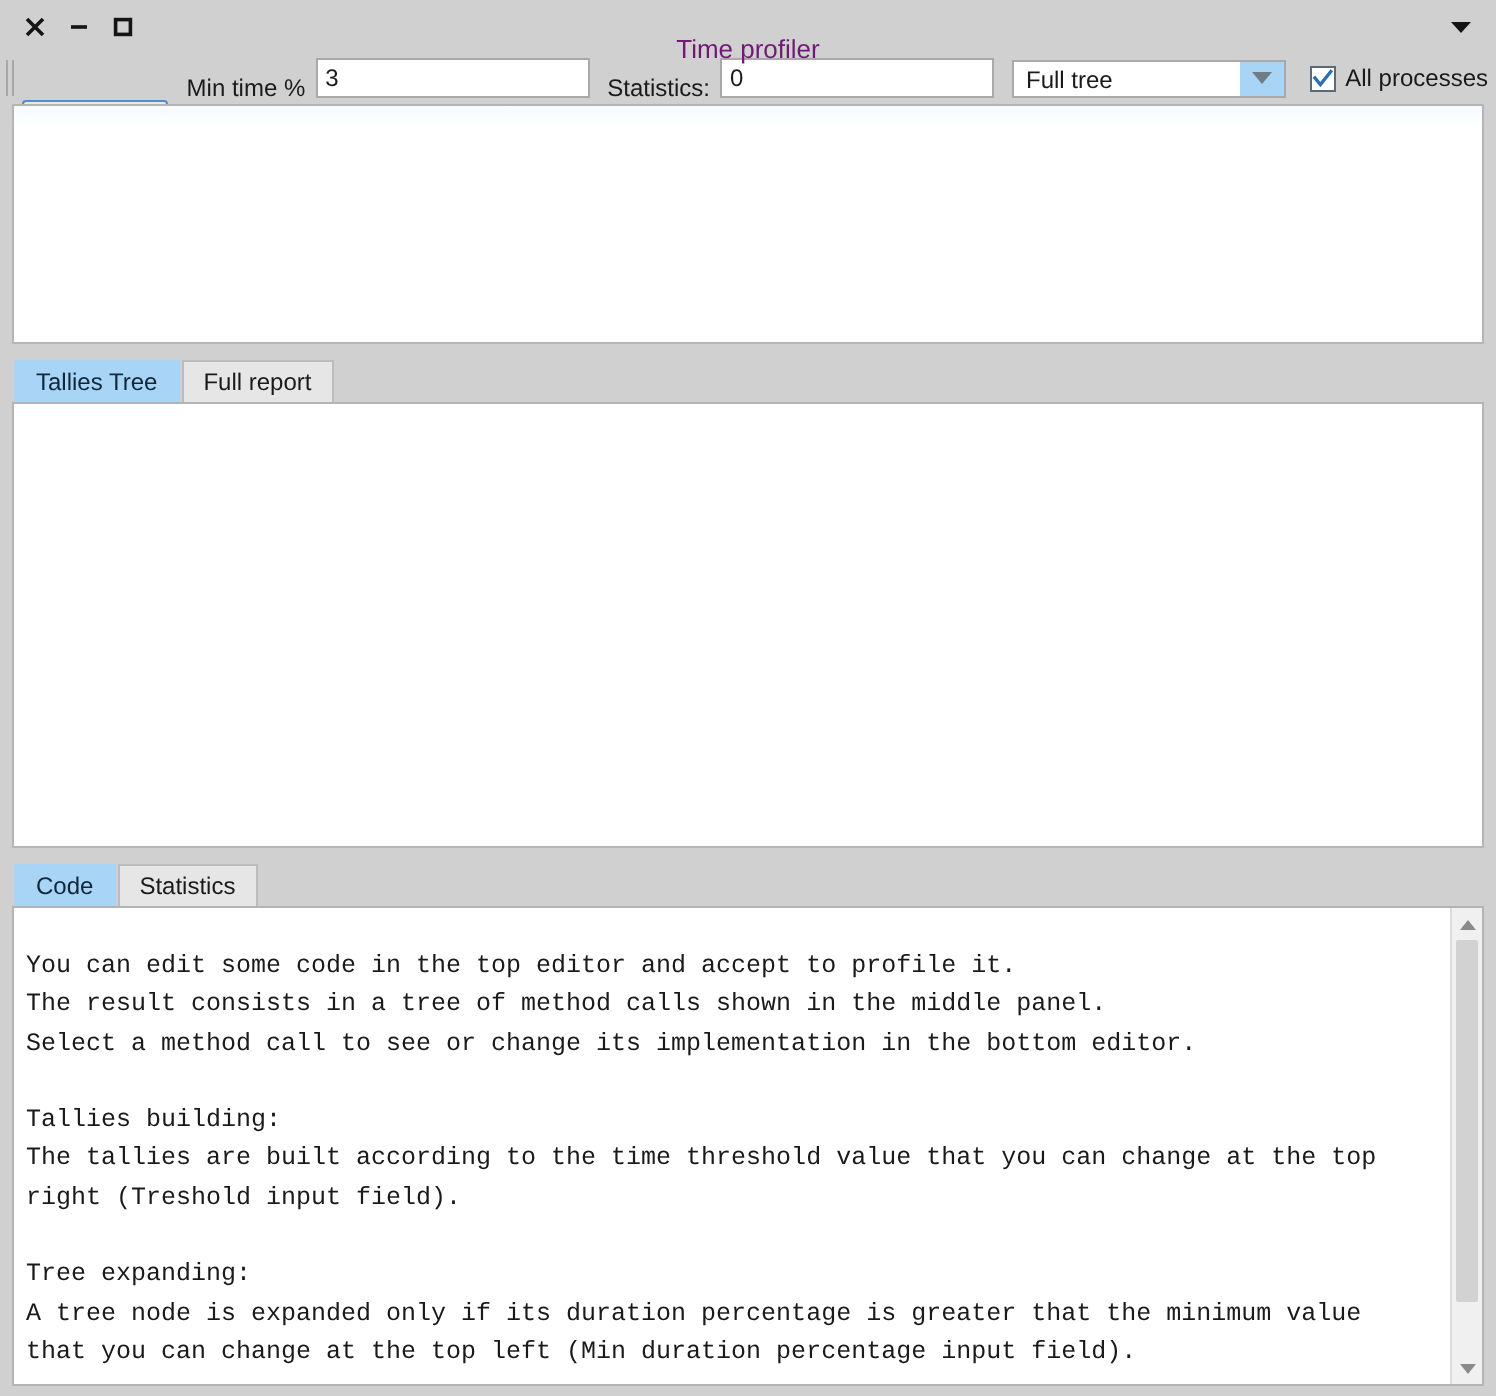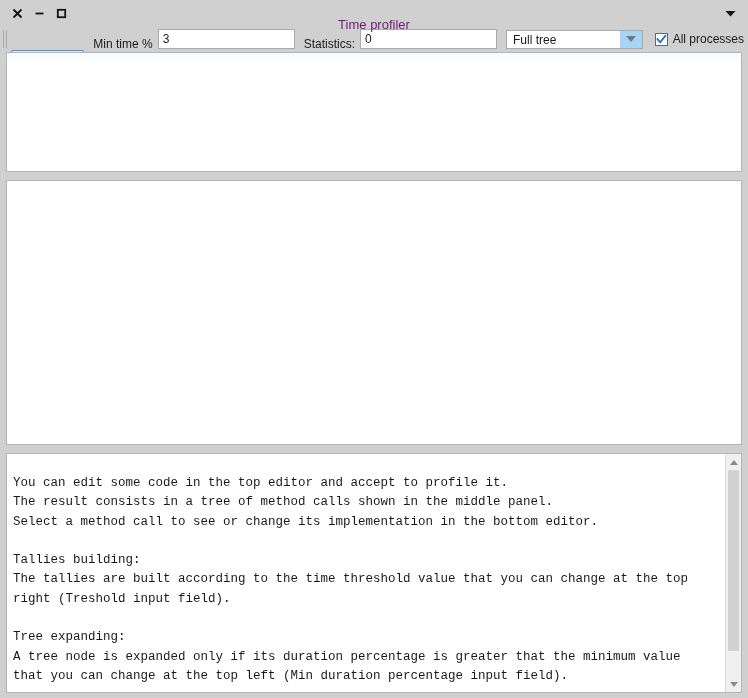--- a/index.html
+++ b/index.html
@@ -393,25 +393,33 @@
         </svg>
       </span>
       <span class="cbx-label">All processes</span>
     </div>
   </div>
 
   <div class="editor-top"></div>
 
   <div class="gap"></div>
 
+  <div class="tabstrip">
+    <div class="tab active">Tallies Tree</div>
+    <div class="tab">Full report</div>
+  </div>
 
   <div class="panel-mid"></div>
 
   <div class="gap"></div>
 
+  <div class="tabstrip">
+    <div class="tab active">Code</div>
+    <div class="tab">Statistics</div>
+  </div>
 
   <div class="code-area">
     <div class="code-text">You can edit some code in the top editor and accept to profile it.
 The result consists in a tree of method calls shown in the middle panel.
 Select a method call to see or change its implementation in the bottom editor.
 
 Tallies building:
 The tallies are built according to the time threshold value that you can change at the top
 right (Treshold input field).
 

